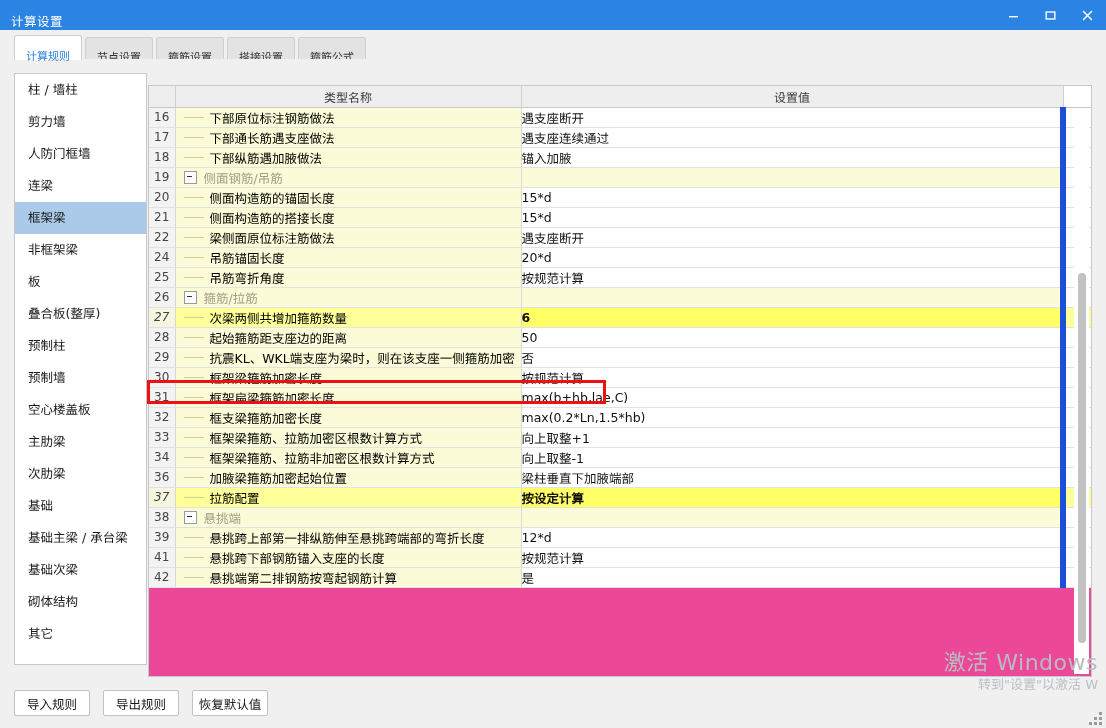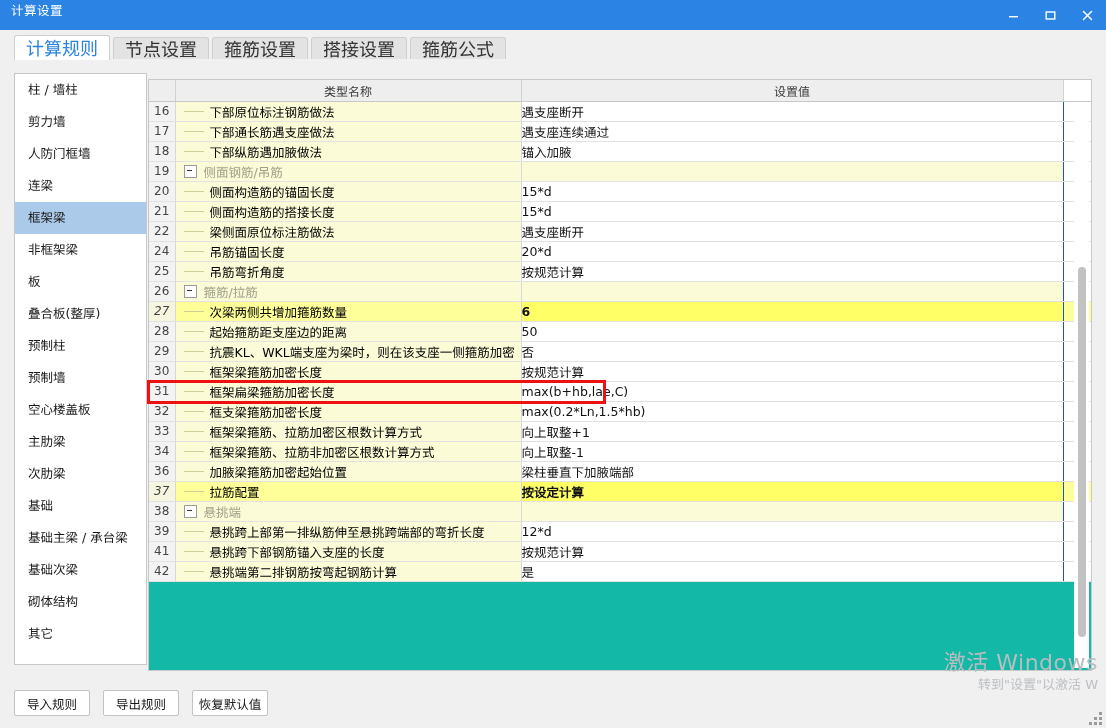--- a/index.html
+++ b/index.html
@@ -25,21 +25,21 @@
     height: 728px;
     background: #f0f0f0;
     box-sizing: border-box;
   }
 
   
   .titlebar {
     height: 30px;
     background: #2b84e3;
     display: flex;
-    align-items: flex-start;
+    align-items: flex-end;
     position: relative;
   }
   .titlebar-text {
     color: #ffffff;
     font-size: 12.5px;
     margin-left: 11px;
     letter-spacing: .5px;
   }
   .win-buttons {
     position: absolute;
@@ -64,22 +64,22 @@
     background: #f0f0f0;
     padding-left: 14px;
     display: flex;
     align-items: flex-end;
     box-sizing: border-box;
     position: relative;
   }
   .tab {
     height: 23px;
     line-height: 23px;
-    padding: 0 11px;
-    font-size: 18px;
+    padding: 8px 11px;
+    font-size: 11px;
     background: #e3e3e3;
     border: 1px solid #cfcfcf;
     border-bottom: none;
     border-top-left-radius: 3px;
     border-top-right-radius: 3px;
     margin-right: 3px;
     color: #333;
     cursor: default;
     box-sizing: border-box;
     position: relative;
@@ -129,24 +129,24 @@
     box-sizing: border-box;
   }
   .side-item.selected {
     background: #abc9e8;
   }
 
   
   .gridwrap {
     position: absolute;
     left: 148px;
-    top: 20px;
+    top: 26px;
     width: 944px;
     height: 592px;
-    background: #14b8a6;
+    background: #ec4899;
     border: 1px solid #c8c8c8;
     box-sizing: border-box;
     overflow: hidden;
   }
   table.grid {
     border-collapse: collapse;
     table-layout: fixed;
     width: 942px;
     font-size: 12.5px;
   }
@@ -188,21 +188,21 @@
   }
   td.name {
     background: #fbfbd8;
     border-right: 1px solid #d8d8d8;
     position: relative;
     padding-left: 0;
   }
   td.value {
     background: #ffffff;
     padding-left: 6px;
-    border-right: 1px solid #1d4ed8;
+    border-right: 6px solid #1d4ed8;
     color: #111;
   }
   td.tail {
     background: #ffffff;
     border-right: none;
   }
 
   
   tr.group td.name { color: #9a9a8a; }
   tr.group td.value { background: #fbfbd8; }

